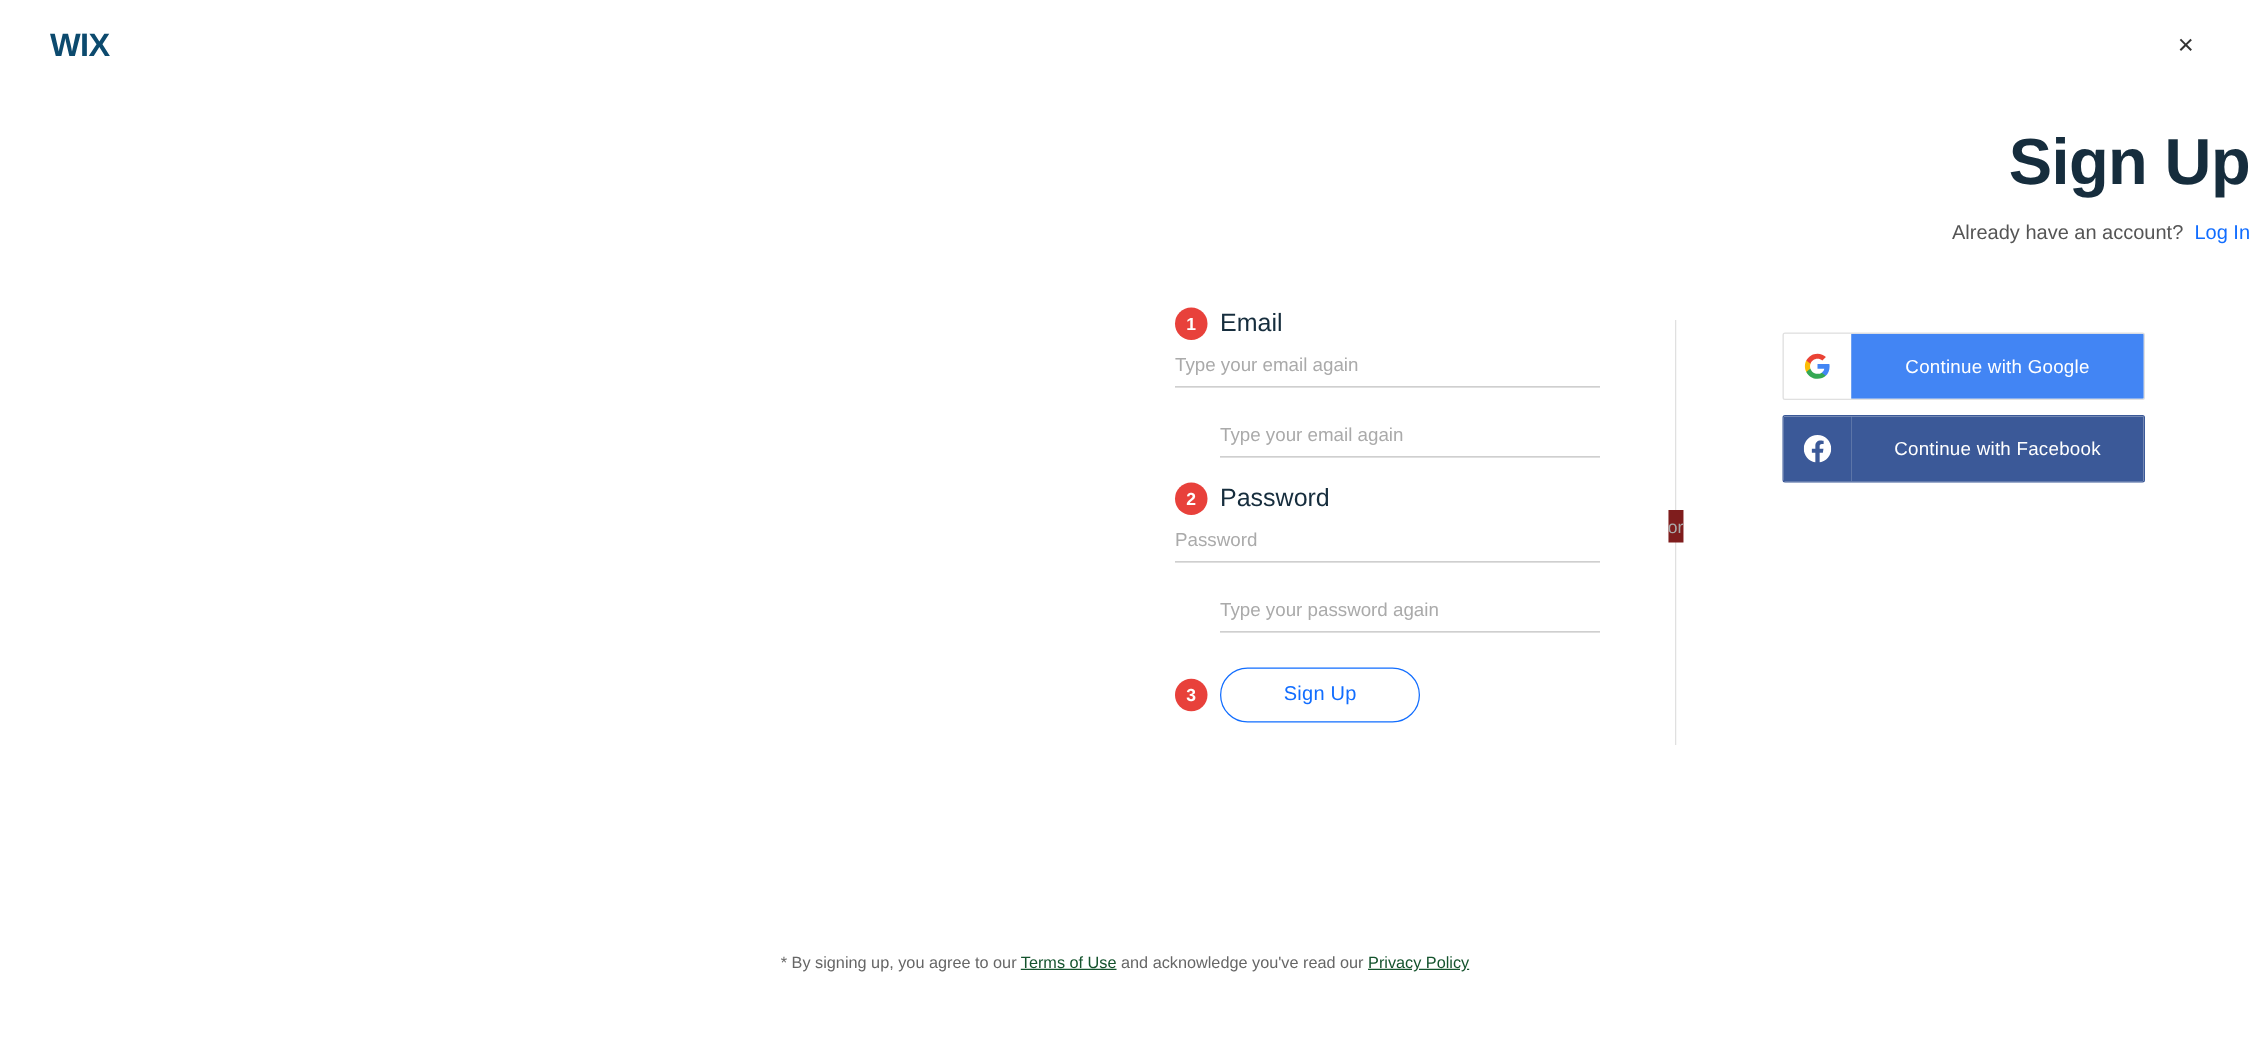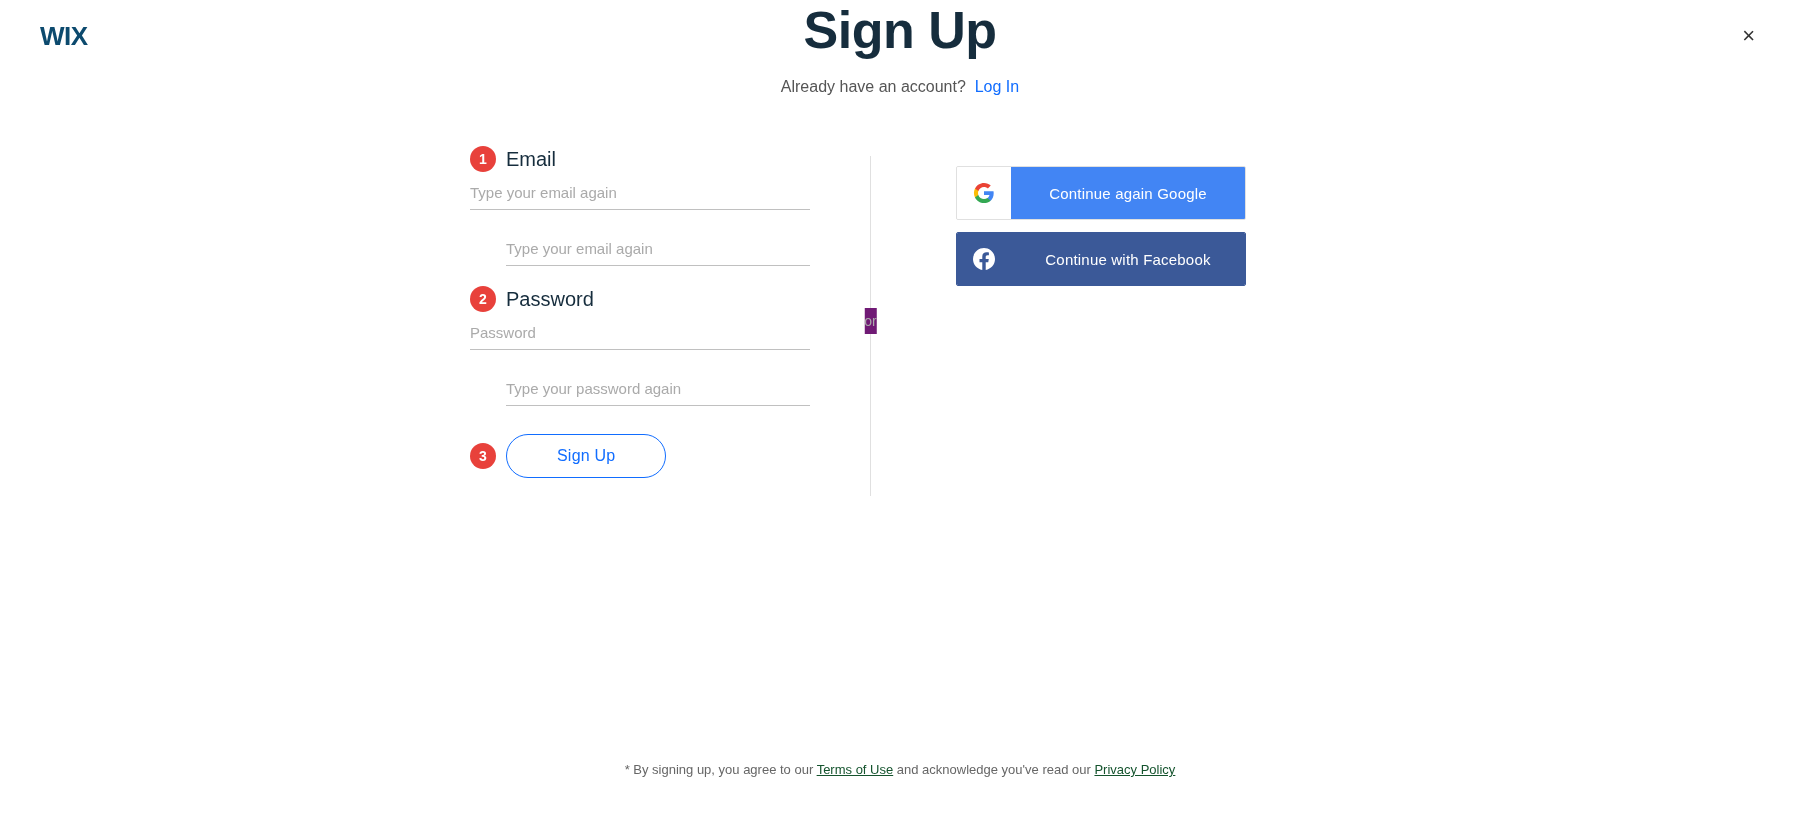--- a/index.html
+++ b/index.html
@@ -42,21 +42,22 @@
       color: #333;
       font-size: 22px;
       line-height: 1;
       padding: 5px;
     }
 
     
     .main {
       display: flex;
       flex-direction: column;
-      align-items: center;
+      align-items: flex-end;
+      padding-top: 100px;
     }
 
     .title {
       font-size: 52px;
       font-weight: 800;
       color: #162d3d;
       margin-bottom: 18px;
       letter-spacing: -0.5px;
     }
 
@@ -262,21 +263,21 @@
 
     .divider-container {
       position: relative;
     }
 
     .or-text {
       position: absolute;
       top: 50%;
       left: 50%;
       transform: translate(-50%, -50%);
-      background: #701a75;
+      background: #7f1d1d;
       padding: 5px 0;
       font-size: 14px;
       color: #aaa;
     }
   </style>
 </head>
 <body>
 
 <div class="header">
   <div class="wix-logo">WIX</div>
@@ -335,21 +336,21 @@
       <button class="social-btn google-btn">
         <div class="social-icon-box">
           <svg width="22" height="22" viewBox="0 0 24 24">
             <path d="M22.56 12.25c0-.78-.07-1.53-.2-2.25H12v4.26h5.92c-.26 1.37-1.04 2.53-2.21 3.31v2.77h3.57c2.08-1.92 3.28-4.74 3.28-8.09z" fill="#4285F4"></path>
             <path d="M12 23c2.97 0 5.46-.98 7.28-2.66l-3.57-2.77c-.98.66-2.23 1.06-3.71 1.06-2.86 0-5.29-1.93-6.16-4.53H2.18v2.84C3.99 20.53 7.7 23 12 23z" fill="#34A853"></path>
             <path d="M5.84 14.09c-.22-.66-.35-1.36-.35-2.09s.13-1.43.35-2.09V7.07H2.18C1.43 8.55 1 10.22 1 12s.43 3.45 1.18 4.93l2.85-2.22.81-.62z" fill="#FBBC05"></path>
             <path d="M12 5.38c1.62 0 3.06.56 4.21 1.64l3.15-3.15C17.45 2.09 14.97 1 12 1 7.7 1 3.99 3.47 2.18 7.07l3.66 2.84c.87-2.6 3.3-4.53 6.16-4.53z" fill="#EA4335"></path>
           </svg>
         </div>
         <div class="social-btn-label">
-          <span>Continue again Google</span>
+          <span>Continue with Google</span>
         </div>
       </button>
 
       <button class="social-btn facebook-btn">
         <div class="social-icon-box">
           <svg width="22" height="22" viewBox="0 0 24 24">
             <path d="M24 12.073c0-6.627-5.373-12-12-12s-12 5.373-12 12c0 5.99 4.388 10.954 10.125 11.854v-8.385H7.078v-3.47h3.047V9.43c0-3.007 1.792-4.669 4.533-4.669 1.312 0 2.686.235 2.686.235v2.953H15.83c-1.491 0-1.956.925-1.956 1.874v2.25h3.328l-.532 3.47h-2.796v8.385C19.612 23.027 24 18.062 24 12.073z" fill="#ffffff"></path>
           </svg>
         </div>
         <div class="social-btn-label">

